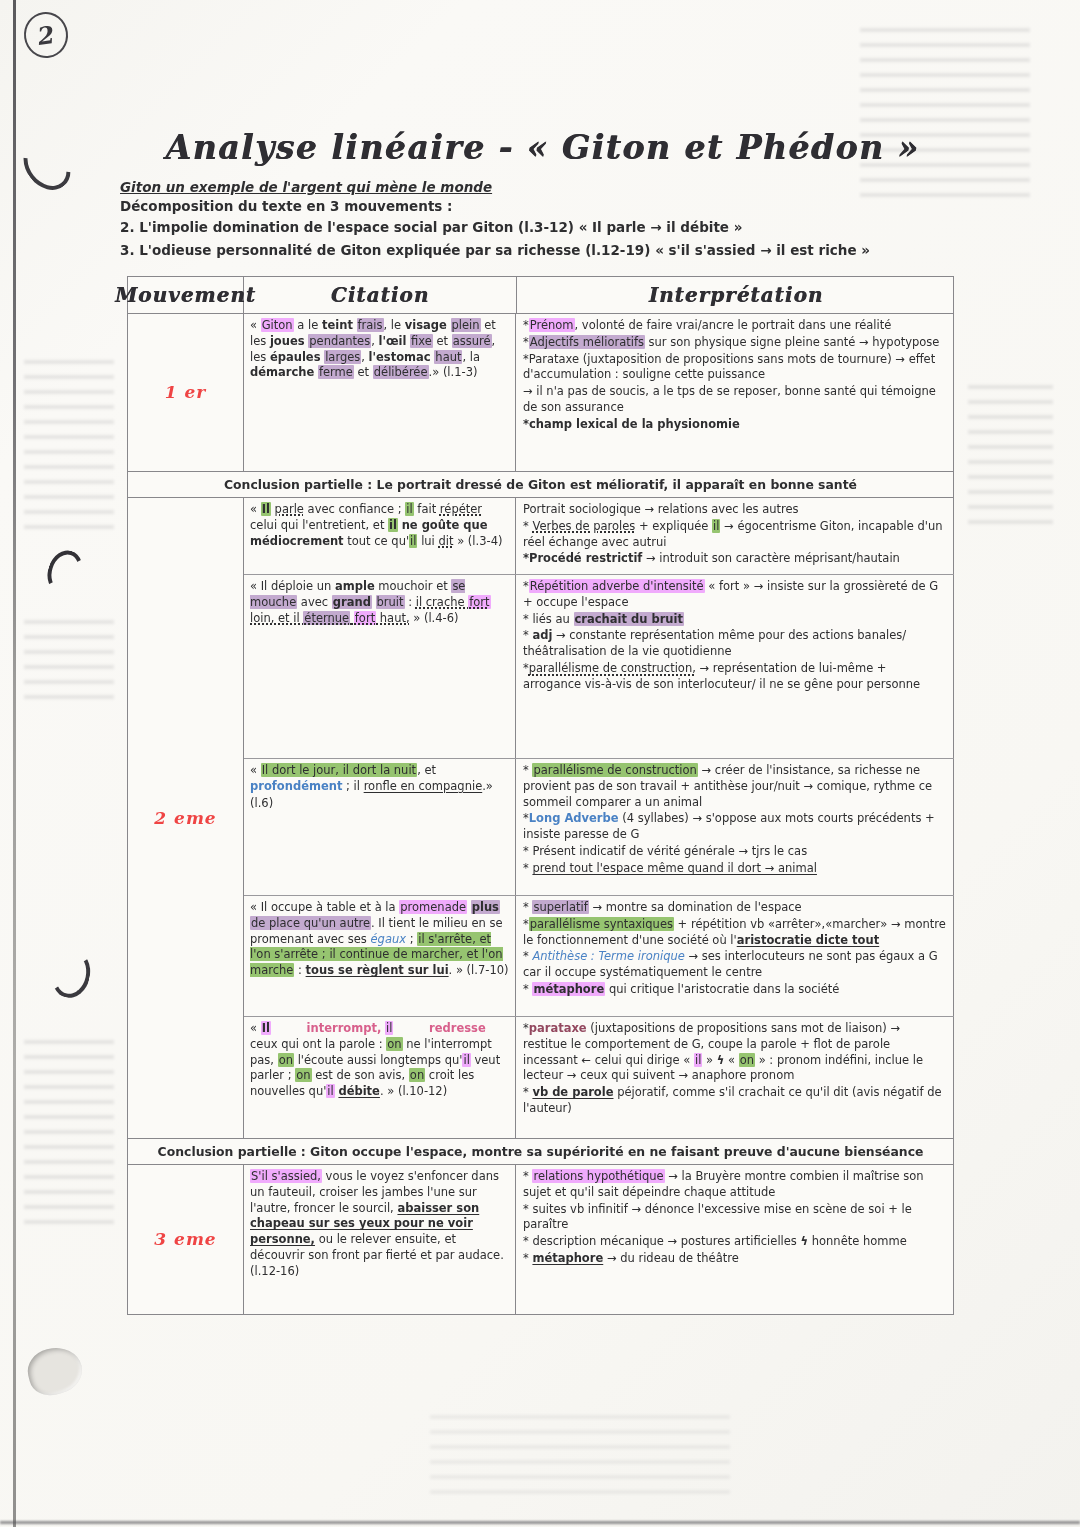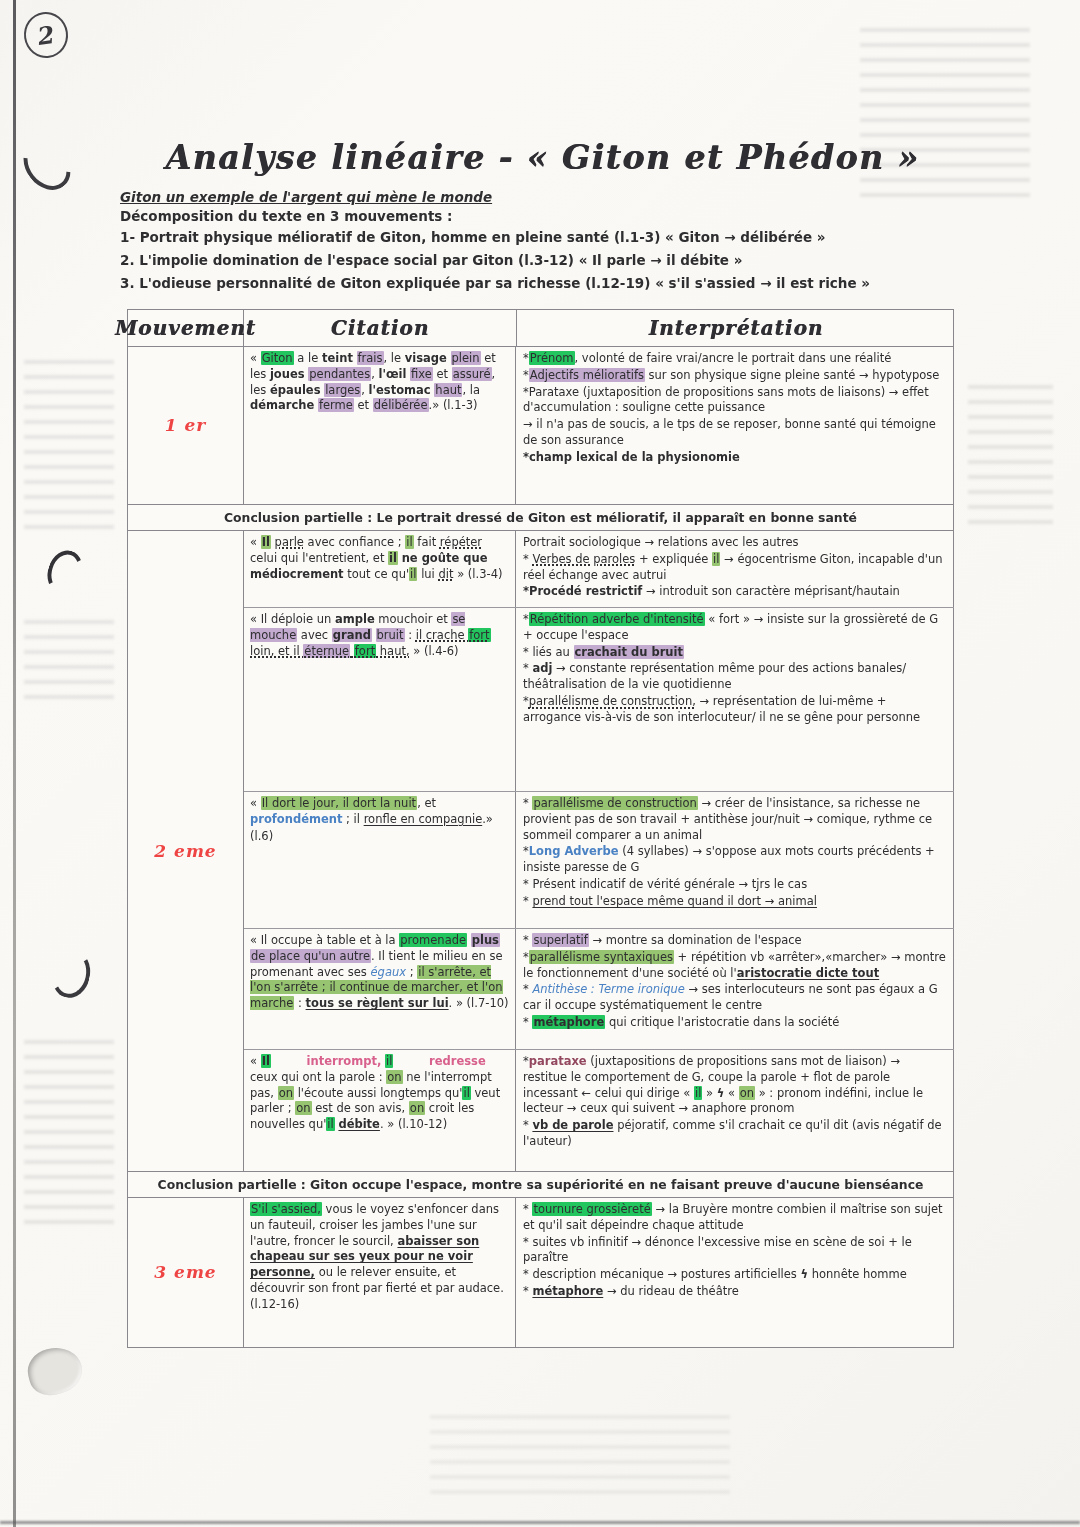--- a/index.html
+++ b/index.html
@@ -21,21 +21,21 @@
     border-right-color:#3a393e;border-bottom-color:#3a393e;transform:rotate(12deg);}
   .punch4{left:28px;top:1348px;width:54px;height:46px;background:#e6e4df;border-radius:52% 60% 55% 48%;
     box-shadow:inset 2px 2px 5px rgba(0,0,0,.28),inset -2px -2px 3px rgba(255,255,255,.7);transform:rotate(-14deg);border:none;}
   .bleed{position:absolute;opacity:.12;filter:blur(1.6px);
     background:repeating-linear-gradient(180deg,#5a5a5e 0 4px,transparent 4px 15px);}
   
   .pagenum{position:absolute;left:24px;top:12px;width:40px;height:42px;border:2px solid #47464b;
     border-radius:50%;display:flex;align-items:center;justify-content:center;
     font-family:"DejaVu Serif",serif;font-style:italic;font-weight:bold;font-size:24px;color:#3a393e;transform:rotate(-8deg);}
   
-  .content{position:absolute;left:120px;top:138px;width:845px;}
+  .content{position:absolute;left:120px;top:128px;width:845px;}
   .title{font-family:"DejaVu Serif",serif;font-style:italic;font-weight:bold;font-size:33px;
     letter-spacing:1.5px;text-align:center;color:#2f2e33;text-shadow:.6px 0 0 #2f2e33;}
   .subtitle{margin-top:12px;font-size:13.5px;font-style:italic;font-weight:bold;text-decoration:underline;}
   .intro{margin-top:3px;font-size:13.5px;font-weight:bold;}
   .movements{margin-top:2px;font-size:13.5px;font-weight:bold;line-height:1.7;}
   
   .table{margin-left:7px;margin-top:14px;width:825px;border:1px solid #88878b;background:#fbfaf7;}
   .thead{display:flex;border-bottom:1px solid #88878b;height:36px;}
   .thead .hcell{display:flex;align-items:center;justify-content:center;
     font-family:"DejaVu Serif",serif;font-style:italic;font-weight:bold;font-size:20px;
@@ -55,21 +55,21 @@
   .icell{width:438px;flex:none;padding:4px 7px;box-sizing:border-box;font-size:11.5px;line-height:1.38;}
   .conclrow{border-bottom:1px solid #88878b;min-height:26px;display:flex;align-items:center;justify-content:center;
     font-weight:bold;font-size:12.4px;padding:2px 8px;box-sizing:border-box;text-align:right;}
   .rline{margin:0 0 1px 0;}
   .rline.center{text-align:center;margin-top:6px;}
   
   .s-b{font-weight:bold;}
   .s-i{font-style:italic;}
   .s-u{text-decoration:underline;text-underline-offset:2px;}
   .s-ud{text-decoration:underline dotted;text-decoration-thickness:1.5px;text-underline-offset:2px;}
-  .s-hp{background:#22c55e;padding:0 1px;border-radius:1px;}
+  .s-hp{background:#f0abfc;padding:0 1px;border-radius:1px;}
   .s-hv{background:#c3aacf;padding:0 1px;border-radius:1px;}
   .s-hg{background:#96c470;padding:0 1px;border-radius:1px;}
   .s-blue{color:#4a82c4;}
   .s-pink{color:#d8608c;padding-left:32px;}
   .s-maroon{color:#93485f;}
   .s-big{font-size:14.5px;}
 </style>
 </head>
 <body>
 
@@ -93,42 +93,41 @@
   <div class="bleed" style="left:24px;top:620px;width:90px;height:90px;"></div>
   <div class="bleed" style="left:24px;top:1040px;width:90px;height:190px;"></div>
   <div class="bleed" style="left:430px;top:1415px;width:300px;height:85px;opacity:.08;"></div>
 
   <div class="content">
 
     <div class="title">Analyse linéaire - « Giton et Phédon »</div>
     <div class="subtitle">Giton un exemple de l'argent qui mène le monde</div>
     <div class="intro">Décomposition du texte en 3 mouvements :</div>
     <div class="movements">
-      <div>1- Portrait physique mélioratif de Giton, homme en pleine santé (l.1-3) « Giton → délibérée »</div>
       <div>2. L'impolie domination de l'espace social par Giton (l.3-12) « Il parle → il débite »</div>
       <div>3. L'odieuse personnalité de Giton expliquée par sa richesse (l.12-19) « s'il s'assied → il est riche »</div>
     </div>
 
     <div class="table">
 
       <div class="thead">
         <div class="hcell col-m">Mouvement</div>
         <div class="hcell col-c">Citation</div>
         <div class="hcell col-i">Interprétation</div>
       </div>
 
       <div class="tsection">
         <div class="mcell">1 er</div>
         <div class="rcol">
           <div class="subrow" style="min-height:157px;">
             <div class="ccell"><span>« </span><span class="s-hp">Giton</span><span> a le </span><span class="s-b">teint</span><span> </span><span class="s-hv">frais</span><span>, le </span><span class="s-b">visage</span><span> </span><span class="s-hv">plein</span><span> et les </span><span class="s-b">joues</span><span> </span><span class="s-hv">pendantes</span><span>, </span><span class="s-b">l'œil</span><span> </span><span class="s-hv">fixe</span><span> et </span><span class="s-hv">assuré</span><span>, les </span><span class="s-b">épaules</span><span> </span><span class="s-hv">larges</span><span>, </span><span class="s-b">l'estomac</span><span> </span><span class="s-hv">haut</span><span>, la </span><span class="s-b">démarche</span><span> </span><span class="s-hv">ferme</span><span> et </span><span class="s-hv">délibérée</span><span>.» (l.1-3)</span></div>
             <div class="icell">
                 <div class="rline"><span>*</span><span class="s-hp">Prénom</span><span>, volonté de faire vrai/ancre le portrait dans une réalité</span></div>
                 <div class="rline"><span>*</span><span class="s-hv">Adjectifs mélioratifs</span><span> sur son physique signe pleine santé → hypotypose</span></div>
-                <div class="rline"><span>*Parataxe (juxtaposition de propositions sans mots de liaisons) → effet d'accumulation : souligne cette puissance</span></div>
+                <div class="rline"><span>*Parataxe (juxtaposition de propositions sans mots de tournure) → effet d'accumulation : souligne cette puissance</span></div>
                 <div class="rline"><span>→ il n'a pas de soucis, a le tps de se reposer, bonne santé qui témoigne de son assurance</span></div>
                 <div class="rline"><span class="s-b">*champ lexical de la physionomie</span></div>
               </div>
           </div>
         </div>
       </div>
 
       <div class="conclrow">Conclusion partielle : Le portrait dressé de Giton est mélioratif, il apparaît en bonne santé</div>
 
       <div class="tsection">
@@ -183,21 +182,21 @@
       </div>
 
       <div class="conclrow">Conclusion partielle : Giton occupe l'espace, montre sa supériorité en ne faisant preuve d'aucune bienséance</div>
 
       <div class="tsection" style="border-bottom:none;">
         <div class="mcell">3 eme</div>
         <div class="rcol">
           <div class="subrow" style="min-height:149px;">
             <div class="ccell"><span class="s-hp">S'il s'assied,</span><span> vous le voyez s'enfoncer dans un fauteuil, croiser les jambes l'une sur l'autre, froncer le sourcil, </span><span class="s-b s-u">abaisser son chapeau sur ses yeux pour ne voir personne,</span><span> ou le relever ensuite, et découvrir son front par fierté et par audace. (l.12-16)</span></div>
             <div class="icell">
-                <div class="rline"><span>* </span><span class="s-hp">tournure grossièreté</span><span> → la Bruyère montre combien il maîtrise son sujet et qu'il sait dépeindre chaque attitude</span></div>
+                <div class="rline"><span>* </span><span class="s-hp">relations hypothétique</span><span> → la Bruyère montre combien il maîtrise son sujet et qu'il sait dépeindre chaque attitude</span></div>
                 <div class="rline"><span>* suites vb infinitif → dénonce l'excessive mise en scène de soi + le paraître</span></div>
                 <div class="rline"><span>* description mécanique → postures artificielles  </span><span class="s-b">ϟ</span><span>  honnête homme</span></div>
                 <div class="rline"><span>* </span><span class="s-b s-u">métaphore</span><span> → du rideau de théâtre</span></div>
               </div>
           </div>
         </div>
       </div>
 
     </div>
   </div>

